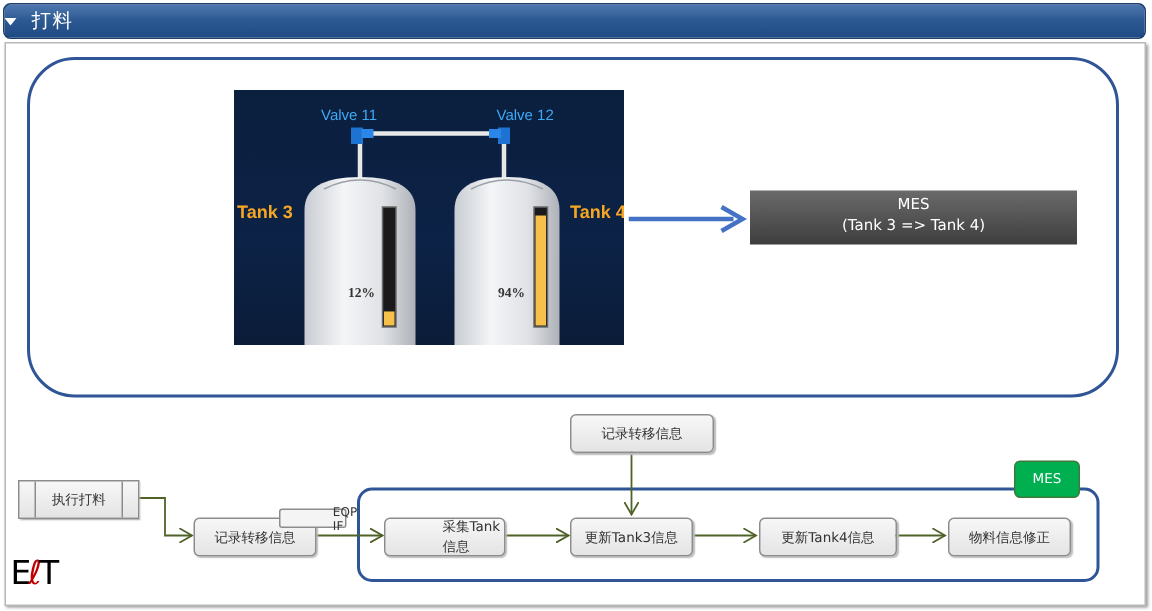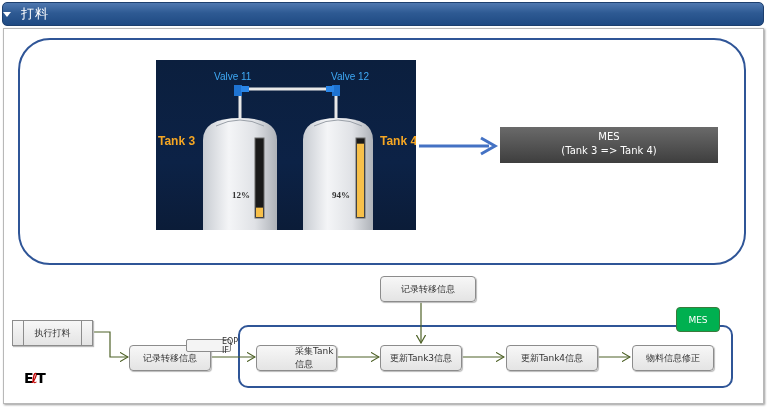--- a/index.html
+++ b/index.html
@@ -67,22 +67,22 @@
   }
   .mes-tag {
     position: absolute; left: 676px; top: 307px; width: 44px; height: 25px;
     background: #00b050; border: 1px solid #3b7a3b; border-radius: 4px;
     color: #fff; font-size: 9px; display: flex; align-items: center; justify-content: center;
   }
 
   .flow-svg { position: absolute; left: 0; top: 0; }
 
   .logo {
-    position: absolute; left: 24px; top: 370px; font-family: "DejaVu Sans", sans-serif;
-    font-weight: bold; font-size: 14px; color: #000; letter-spacing: -2px;
+    position: absolute; left: 7px; top: 370px; font-family: "DejaVu Sans", sans-serif;
+    font-weight: normal; font-size: 22px; color: #000; letter-spacing: -2px;
   }
   .logo .red { color: #c00000; }
 </style>
 </head>
 <body>
 
 <div class="header">
   <span class="caret"></span>
   <span class="title">打料</span>
 </div>

